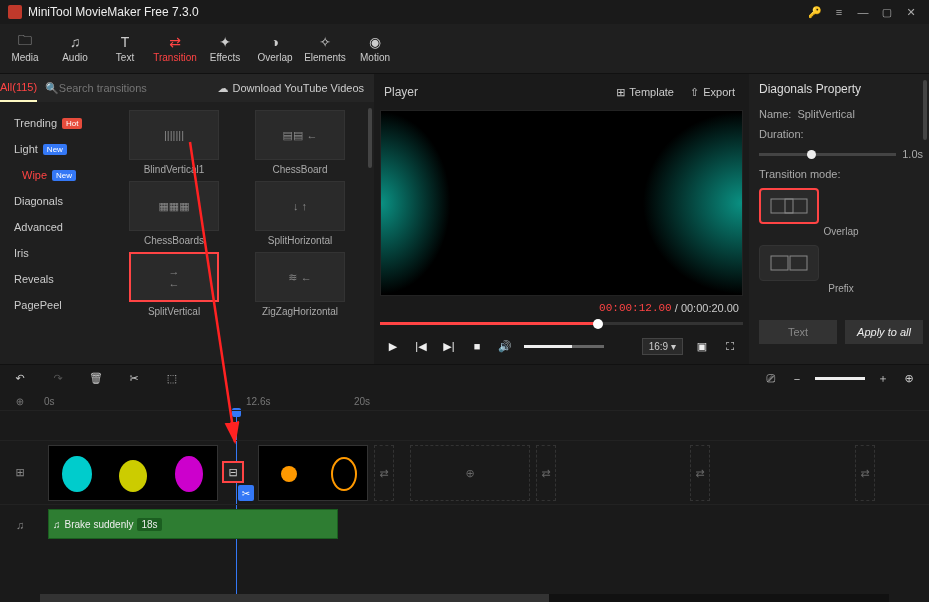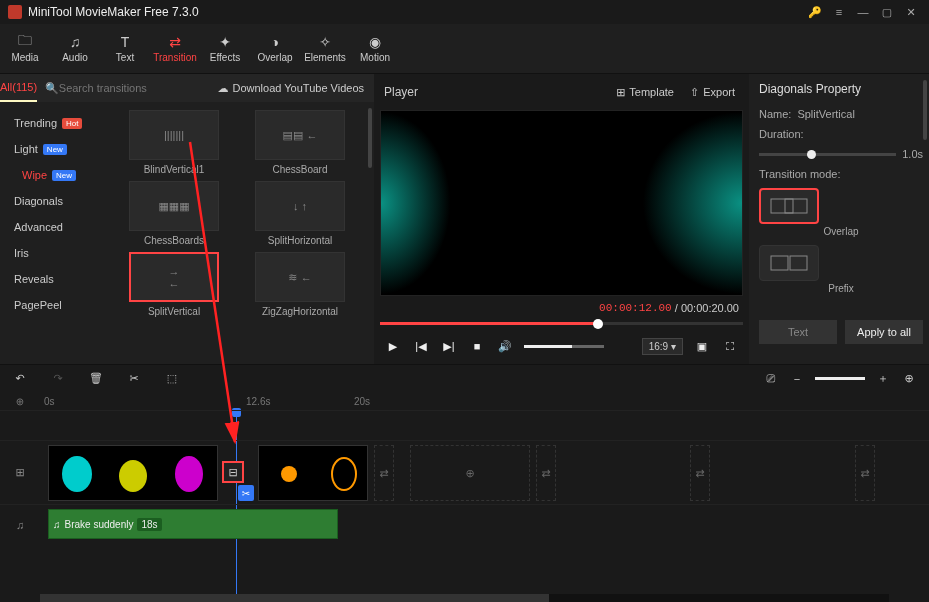--- a/index.html
+++ b/index.html
@@ -55,21 +55,21 @@
 .proppanel { width:180px; background:#1f1f1f; padding:8px 6px 8px 10px; display:flex; flex-direction:column; gap:8px; position:relative; }
 .proppanel .phead { font-size:12px; color:#ddd; margin-bottom:4px; }
 .prow { display:flex; align-items:center; gap:6px; font-size:11px; color:#aaa; }
 .durslider { flex:1; height:3px; background:#444; position:relative; }
 .durslider .dknob { position:absolute; left:35%; top:-3px; width:9px; height:9px; background:#eee; border-radius:50%; }
 .modebox { width:60px; height:36px; background:#2a2a2a; border:1px solid #333; border-radius:4px; display:flex; align-items:center; justify-content:center; }
 .modebox.sel { border:2px solid #ff4444; }
 .modelabel { font-size:10px; color:#aaa; text-align:center; margin-top:2px; }
 .propbtns { margin-top:auto; display:flex; gap:8px; padding-bottom:12px; }
 .propbtn { flex:1; padding:6px; background:#333; color:#888; text-align:center; font-size:11px; cursor:pointer; }
-.propbtn.primary { color:#eee; }
+.propbtn.primary { color:#eee;font-style:italic; }
 .prop-scrollbar { position:absolute; right:2px; top:6px; width:4px; height:60px; background:#444; border-radius:2px; }
 .toolbar2 { height:28px; background:#1a1a1a; display:flex; align-items:center; padding:0 12px; gap:22px; border-top:1px solid #111; }
 .tb2btn { width:16px; height:16px; display:flex; align-items:center; justify-content:center; cursor:pointer; color:#ccc; }
 .tb2right { margin-left:auto; display:flex; align-items:center; gap:10px; }
 .zoomslider { width:50px; height:3px; background:#eee; position:relative; }
 .timeline { flex:0 0 210px; background:#1a1a1a; display:flex; flex-direction:column; position:relative; }
 .ruler { height:18px; display:flex; align-items:center; padding-left:40px; color:#777; font-size:10px; position:relative; }
 .ruler span { position:absolute; }
 .tracks { flex:1; position:relative; }
 .track { height:64px; border-top:1px solid #222; display:flex; align-items:center; position:relative; }

